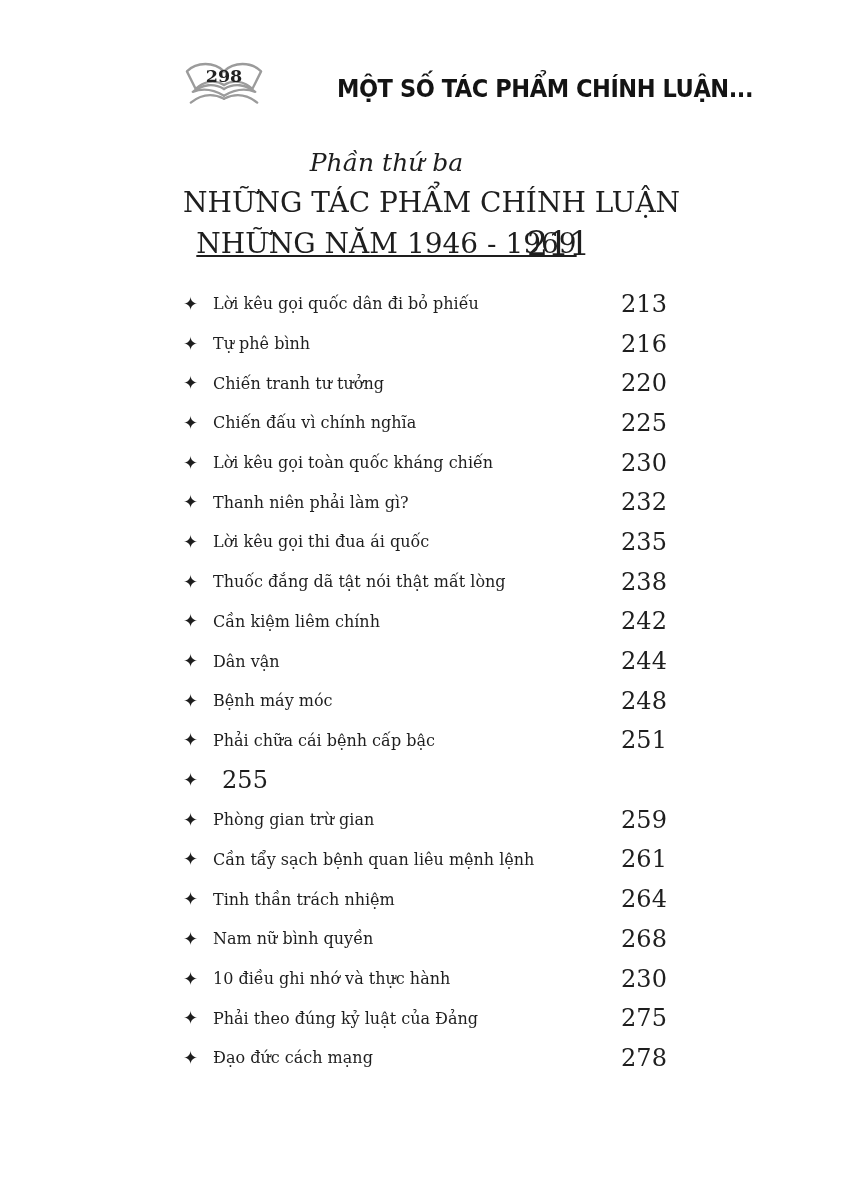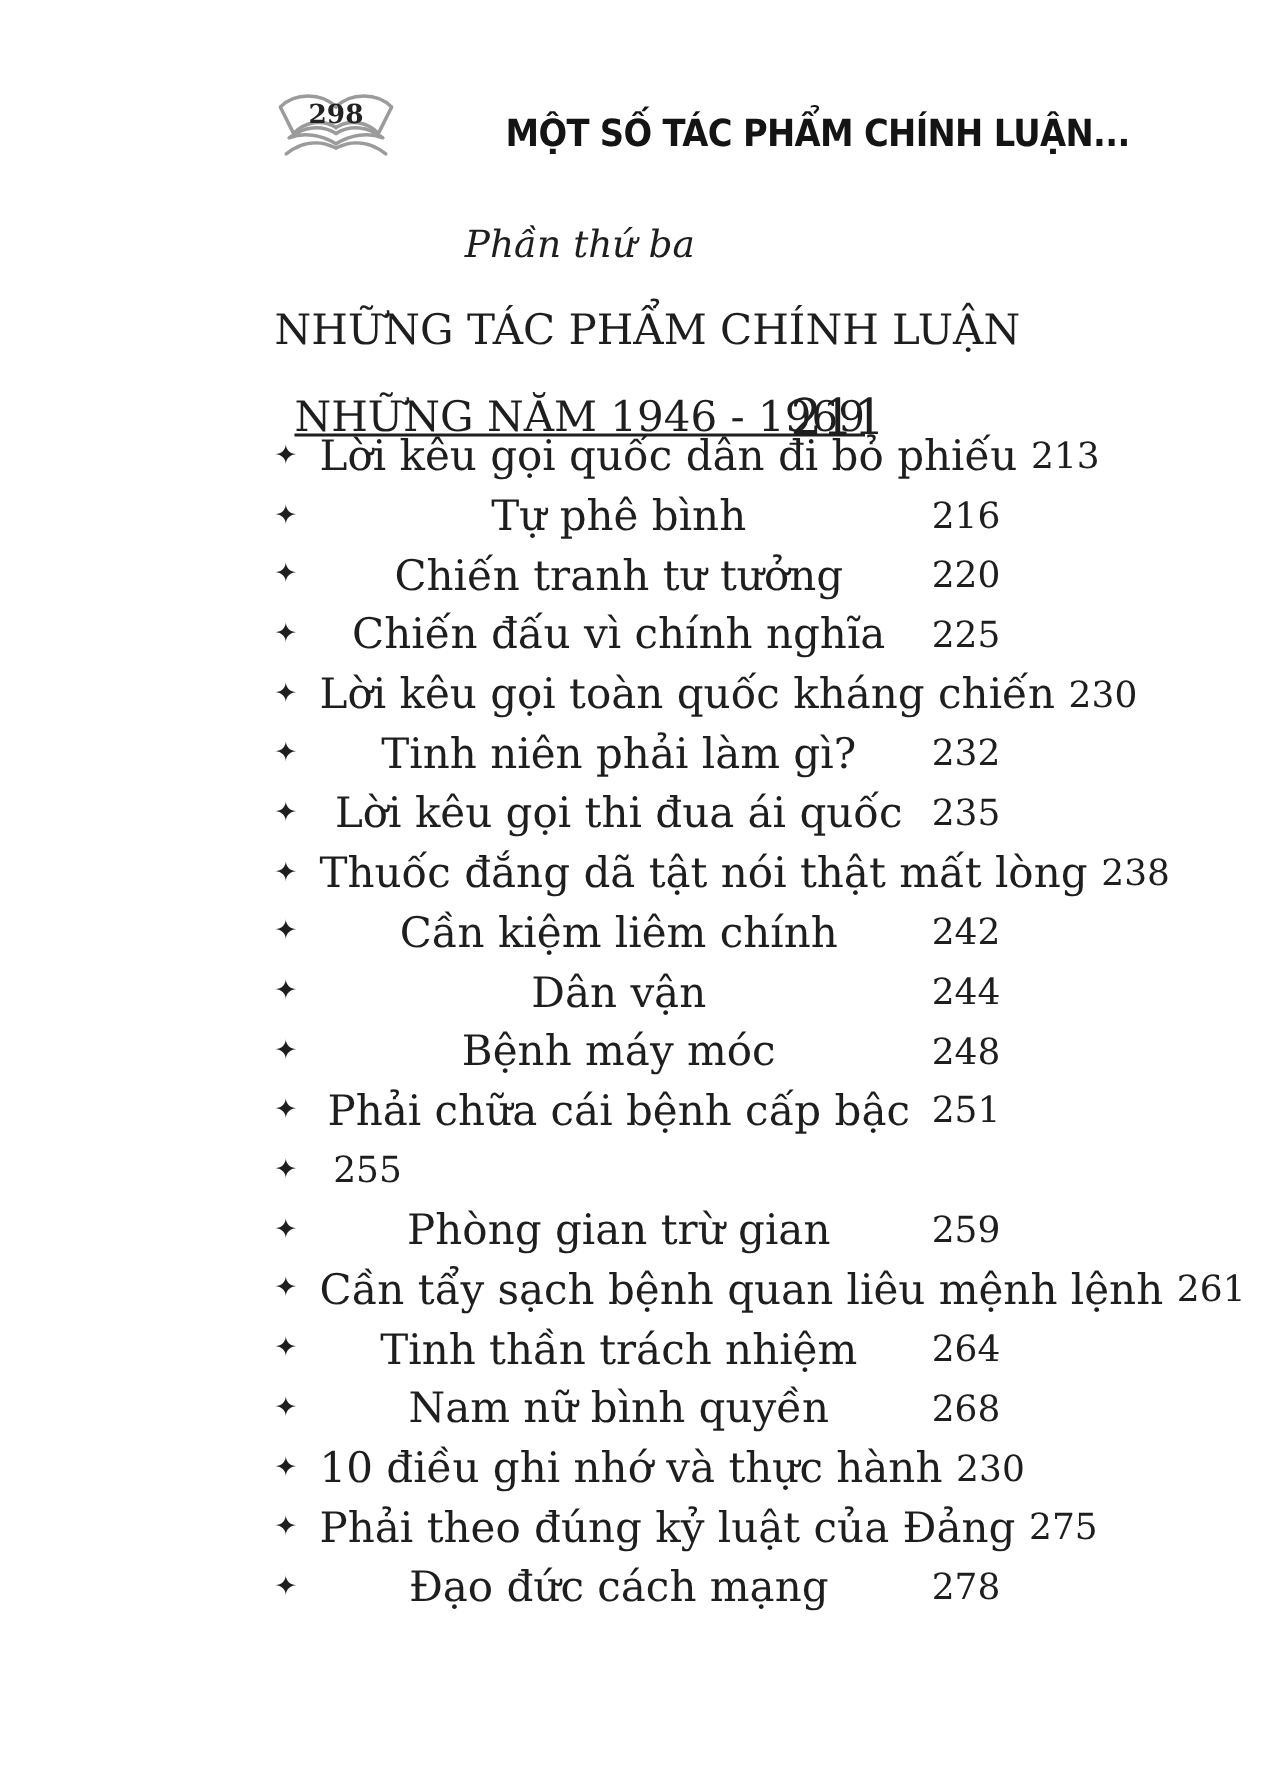--- a/index.html
+++ b/index.html
@@ -39,21 +39,20 @@
   }
   .part-label {
     font-style: italic;
     font-size: 25px;
     line-height: 38px;
   }
   .section-title {
     font-size: 28px;
     line-height: 41px;
     white-space: nowrap;
-    margin-top: 17px;
   }
   .title-line2-row { position: relative; text-decoration: underline; }
   .section-page {
     position: absolute; right: 0; top: 0;
     font-size: 33px; line-height: 41px;
     font-style: normal;
   }
 
   
   .toc {
@@ -64,23 +63,22 @@
     height: 39.7px;
   }
   .bullet {
     flex: 0 0 30px;
     font-size: 18px;
     line-height: 1;
     color: #1e1e1e;
   }
   .entry-title {
     flex: 1 1 auto;
-    font-size: 28px;
+    font-size: 16px;
     white-space: nowrap;
-    text-align: center;
   }
   .entry-page {
     flex: 0 0 64px;
     text-align: center;
     font-size: 24px;
   }
 </style>
 </head>
 <body>
 
@@ -131,21 +129,21 @@
       <span class="entry-title">Chiến đấu vì chính nghĩa</span>
       <span class="entry-page">225</span>
     </div>
   <div class="toc-row">
       <span class="bullet">✦</span>
       <span class="entry-title">Lời kêu gọi toàn quốc kháng chiến</span>
       <span class="entry-page">230</span>
     </div>
   <div class="toc-row">
       <span class="bullet">✦</span>
-      <span class="entry-title">Tinh niên phải làm gì?</span>
+      <span class="entry-title">Thanh niên phải làm gì?</span>
       <span class="entry-page">232</span>
     </div>
   <div class="toc-row">
       <span class="bullet">✦</span>
       <span class="entry-title">Lời kêu gọi thi đua ái quốc</span>
       <span class="entry-page">235</span>
     </div>
   <div class="toc-row">
       <span class="bullet">✦</span>
       <span class="entry-title">Thuốc đắng dã tật nói thật mất lòng</span>

